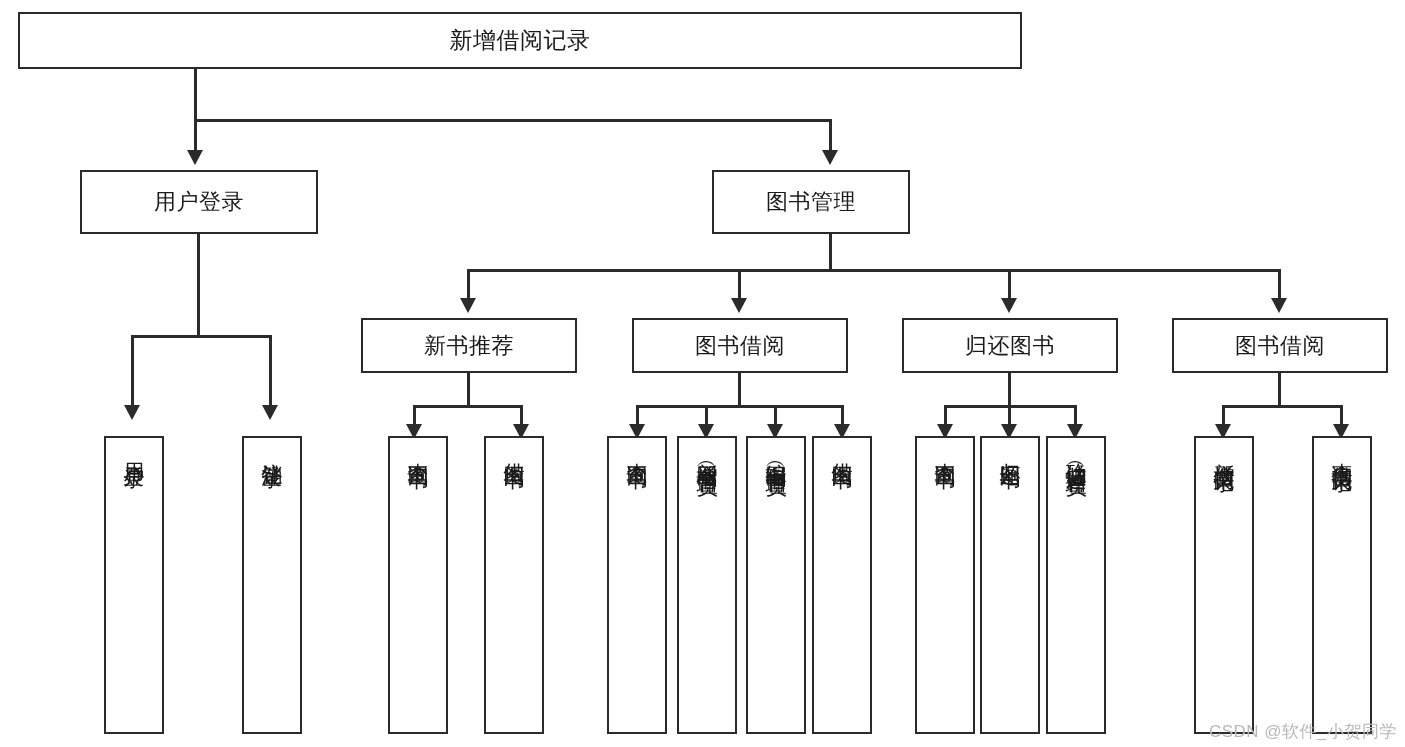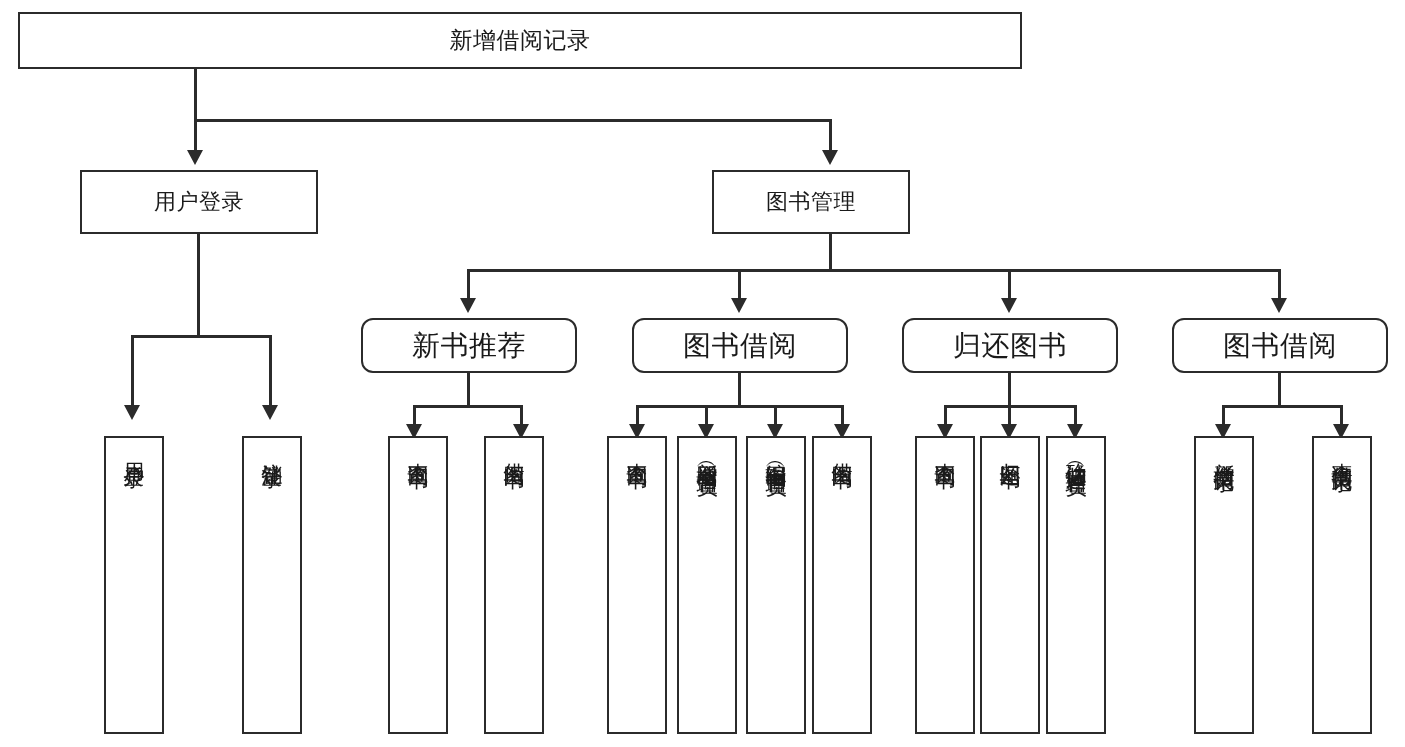--- a/index.html
+++ b/index.html
@@ -29,21 +29,21 @@
   }
   .node .lbl{
     display:block;
     text-align:center;
     line-height:1.18;
     letter-spacing:0.5px;
     white-space:pre-line;
   }
   .node.root{ font-size:23px; }
   .node.lvl1{ font-size:22px; }
-  .node.lvl2{ font-size:28px;border-radius:12px; }
+  .node.lvl2{ font-size:22px; }
   
   .node.leaf{
     font-size:21px;
     padding:6px 0;
     align-items:flex-start;
   }
   .node.leaf .lbl{
     writing-mode:vertical-rl;
     text-orientation:upright;
     line-height:1.05;
@@ -205,14 +205,15 @@
     <span class="lbl">确认归还（管理员）</span>
   </div>
 
   <div class="node leaf" style="left:1194px;top:436px;width:60px;height:298px;">
     <span class="lbl">新增借阅记录</span>
   </div>
   <div class="node leaf" style="left:1312px;top:436px;width:60px;height:298px;">
     <span class="lbl">查询借阅记录</span>
   </div>
 
+  <div id="watermark">CSDN @软件_小贺同学</div>
 
 </div>
 
 </body></html>

